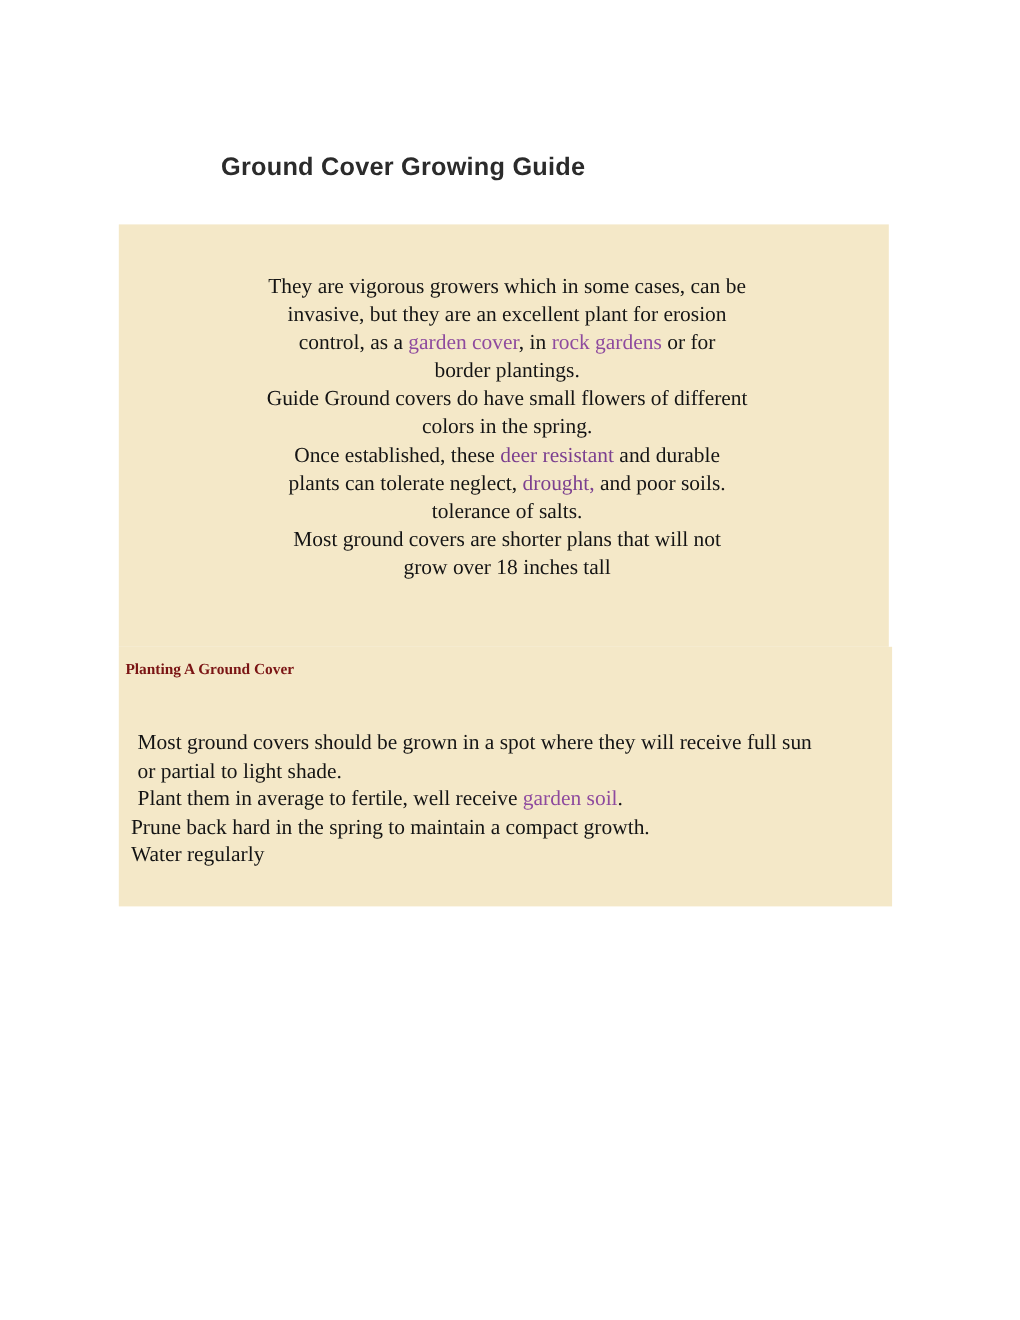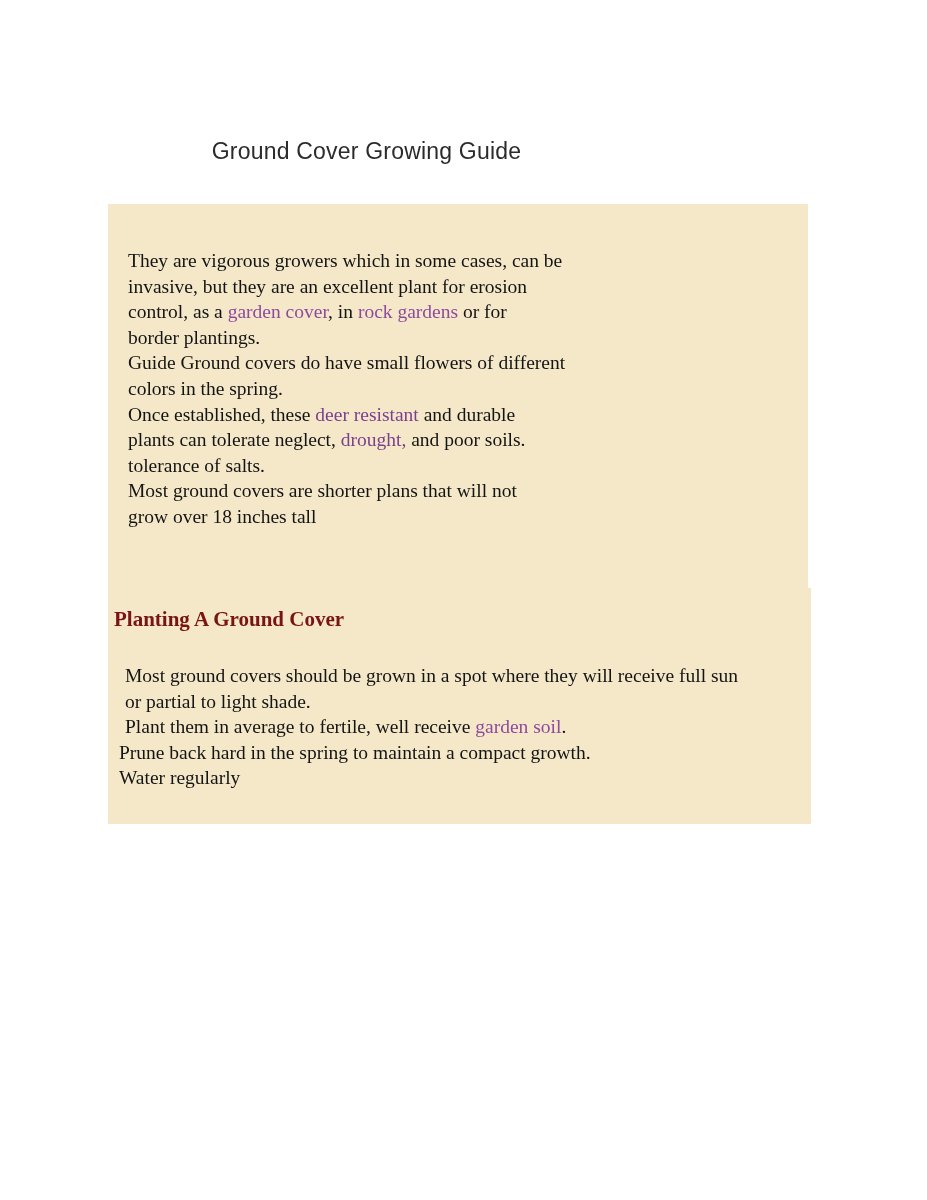--- a/index.html
+++ b/index.html
@@ -16,21 +16,21 @@
     overflow: hidden;
   }
   .page-title {
     position: absolute;
     top: 110px;
     left: 0;
     width: 733px;
     text-align: center;
     font-family: "Liberation Sans", sans-serif;
     font-size: 23px;
-    font-weight: 400;
+    font-weight: 700;
     color: #2b2b2b;
     letter-spacing: 0.2px;
     margin-top: 28px;
   }
 
   
   .panel-upper {
     position: absolute;
     left: 108px;
     top: 204px;
@@ -42,36 +42,37 @@
     position: absolute;
     left: 108px;
     top: 588px;
     width: 703px;
     height: 236px;
     background: #f4e8c8;
   }
 
   .block-upper {
     position: absolute;
-    left: 128px;
+    left: 116px;
     top: 248px;
     width: 690px;
+    text-align: center;
   }
   .block-upper p {
     margin: 0;
     font-size: 19.5px;
     line-height: 25.6px;
     color: #141414;
   }
 
   .section-heading {
     position: absolute;
     left: 114px;
     top: 590px;
-    font-size: 21px;
+    font-size: 14px;
     font-weight: bold;
     color: #7a1414;
   }
 
   .block-lower {
     position: absolute;
     left: 109px;
     top: 663px;
     width: 700px;
   }

